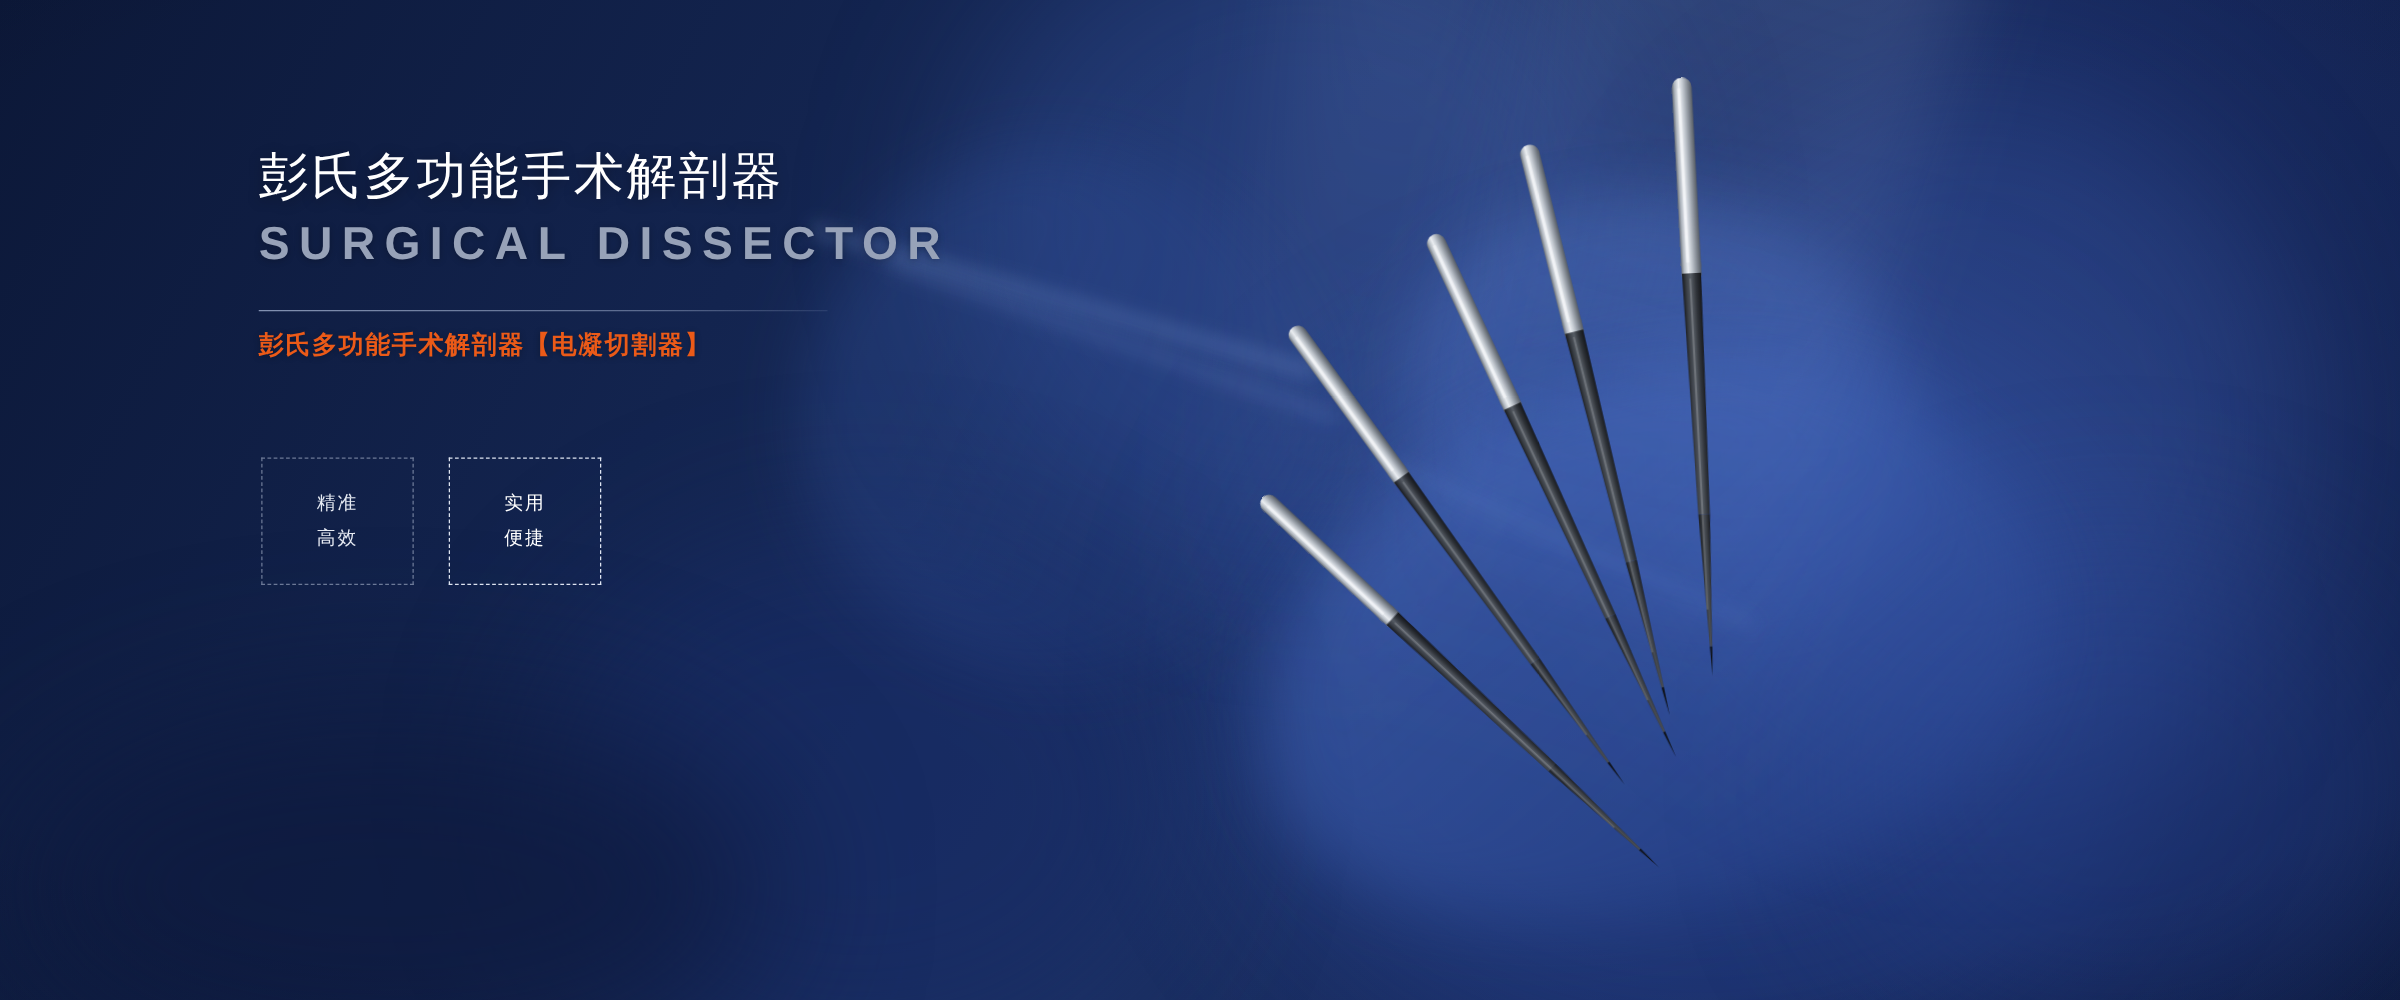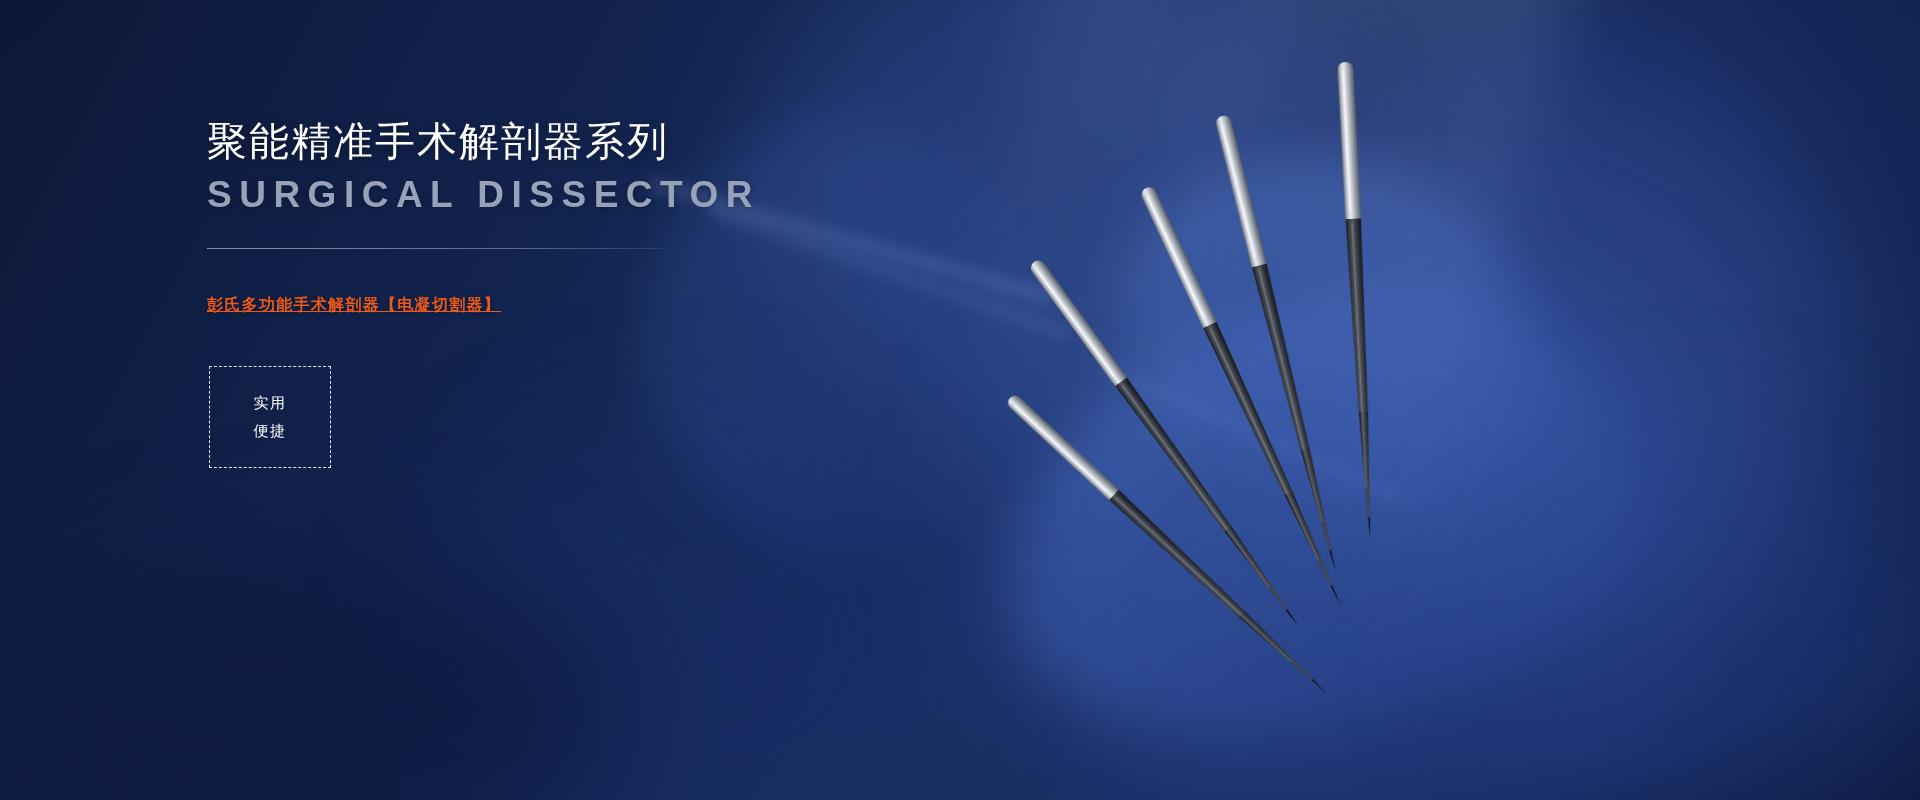--- a/index.html
+++ b/index.html
@@ -90,25 +90,24 @@
     font-size:37px; line-height:1.1;
     color:#97a2b8; letter-spacing:7.5px; font-weight:700;
     text-shadow:0 1px 6px rgba(0,0,0,0.25);
   }
   .rule{
     margin-top:32px;
     width:455px; height:1px;
     background:linear-gradient(to right, rgba(175,190,220,0.72), rgba(175,190,220,0.45) 70%, rgba(175,190,220,0.12));
   }
   .subtitle-cn{
-    margin-top:44px;
-    font-size:16px; line-height:1.5;
+    margin-top:12px;
+    font-size:20px; line-height:1.5;
     color:#eb5a18; letter-spacing:1.3px; font-weight:700;
     text-shadow:0 1px 5px rgba(0,0,0,0.30);
-    text-decoration:underline;
   }
 
   
   .features{
     position:absolute; left:209px; top:366px;
     display:flex; gap:28px; z-index:6;
   }
   .feature{
     width:122px; height:102px;
     display:flex; flex-direction:column;
@@ -201,26 +200,30 @@
 
       <g transform="translate(1345,62) rotate(-3) scale(1.06)">
         <use href="#pen"></use>
       </g>
     </g>
   </svg>
 
   <div class="vign"></div>
 
   <div class="copy">
-    <h1 class="title-cn">聚能精准手术解剖器系列</h1>
+    <h1 class="title-cn">彭氏多功能手术解剖器</h1>
     <div class="title-en">SURGICAL DISSECTOR</div>
     <div class="rule"></div>
     <div class="subtitle-cn">彭氏多功能手术解剖器【电凝切割器】</div>
   </div>
 
   <div class="features">
+    <div class="feature">
+      <span>精准</span>
+      <span>高效</span>
+    </div>
     <div class="feature bright">
       <span>实用</span>
       <span>便捷</span>
     </div>
   </div>
 
 </div>
 
 </body></html>

